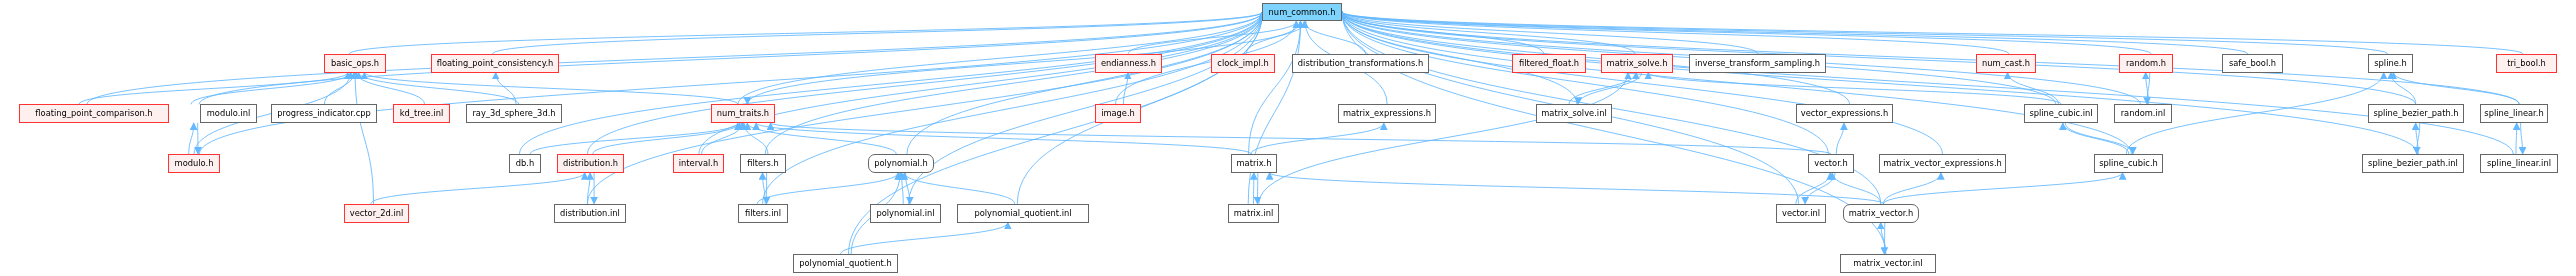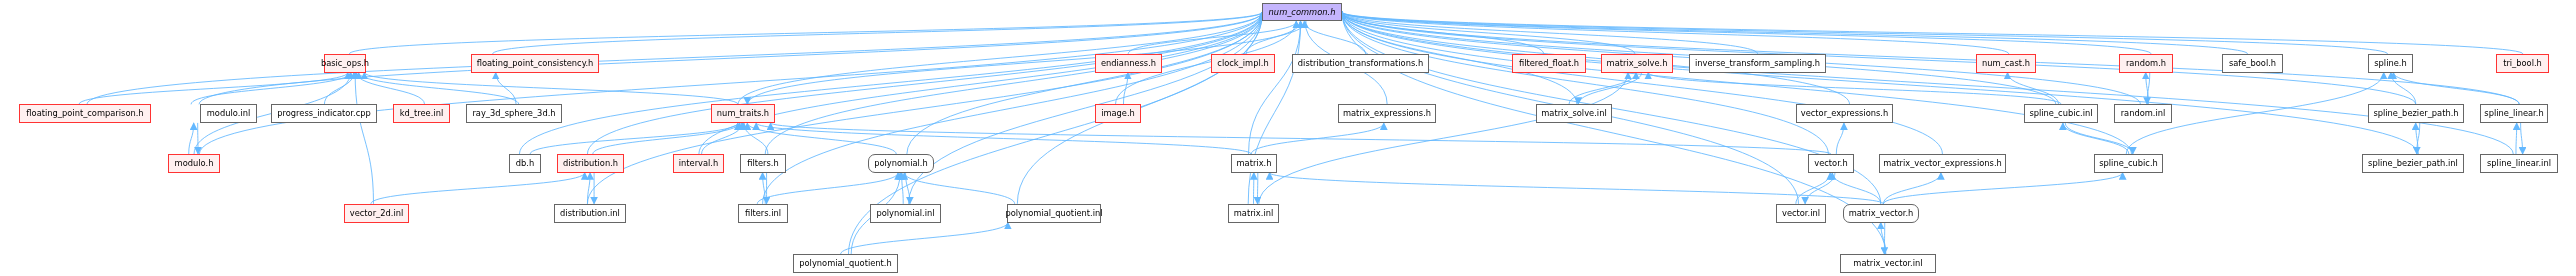--- a/index.html
+++ b/index.html
@@ -5,21 +5,21 @@
   html, body { margin: 0; padding: 0; background: #ffffff; }
   body { width: 2576px; height: 277px; position: relative; overflow: hidden;
          font-family: "DejaVu Sans", sans-serif; }
   #graph { position: absolute; left: 0; top: 0; width: 2576px; height: 277px; }
   #edges { position: absolute; left: 0; top: 0; }
   .node { position: absolute; box-sizing: border-box; height: 18.6px;
           display: flex; align-items: center; justify-content: center;
           font-size: 8.3px; color: #000; white-space: nowrap;
           background: #ffffff; border: 1px solid #666666; cursor: pointer; }
   .node.red { background: #fff0f0; border-color: #ff3333; }
-  .node.root { background: #c4b5fd; border-color: #666666; font-style: italic; }
+  .node.root { background: #7dd3fc; border-color: #666666; }
   .node span { pointer-events: none; }
 </style>
 </head>
 <body>
 
 <div id="graph">
   <svg id="edges" width="2576" height="277" viewBox="0 0 3883 417">
     <defs>
       <marker id="arrow" viewBox="0 0 10 10" refX="9" refY="5" markerWidth="9" markerHeight="9" orient="auto-start-reverse">
         <path d="M0,0 L10,5 L0,10 z" fill="#63b8ff"></path>
@@ -126,24 +126,24 @@
       <path d="M3797.5,157 C3797.5,133 3607.7625,133 3607.7625,109" fill="none" stroke="#63b8ff" stroke-width="1.3" marker-end="url(#arrow)"></path>
       <path d="M3645,232 C3645,208.5 3641.3875,208.5 3641.3875,185" fill="none" stroke="#63b8ff" stroke-width="1.3" marker-end="url(#arrow)"></path>
       <path d="M3647.5,185 C3647.5,208.5 3643,208.5 3643,232" fill="none" stroke="#63b8ff" stroke-width="1.3" marker-end="url(#arrow)"></path>
       <path d="M3792.5,232 C3792.5,208.5 3793.575,208.5 3793.575,185" fill="none" stroke="#63b8ff" stroke-width="1.3" marker-end="url(#arrow)"></path>
       <path d="M3799.5,185 C3799.5,208.5 3802.5,208.5 3802.5,232" fill="none" stroke="#63b8ff" stroke-width="1.3" marker-end="url(#arrow)"></path>
       <path d="M2839,307 C2839,283.5 3199.65,283.5 3199.65,260" fill="none" stroke="#63b8ff" stroke-width="1.3" marker-end="url(#arrow)"></path>
     </svg>
 <div class="node root" style="left: 1262px; top: 2.7px; width: 80px;">
       <span>num_common.h</span>
     </div>
-    <div class="node red" style="left: 324px; top: 54px; width: 42px;">
+    <div class="node red" style="left: 324px; top: 54px; width: 62px;">
       <span>basic_ops.h</span>
     </div>
-    <div class="node red" style="left: 431px; top: 54px; width: 128px; margin-left: 40px;">
+    <div class="node red" style="left: 431px; top: 54px; width: 128px;">
       <span>floating_point_consistency.h</span>
     </div>
     <div class="node red" style="left: 1095px; top: 54px; width: 67px;">
       <span>endianness.h</span>
     </div>
     <div class="node red" style="left: 1211px; top: 54px; width: 64px;">
       <span>clock_impl.h</span>
     </div>
     <div class="node" style="left: 1292px; top: 54px; width: 137px;">
       <span>distribution_transformations.h</span>
@@ -162,24 +162,24 @@
     </div>
     <div class="node red" style="left: 2119px; top: 54px; width: 54px;">
       <span>random.h</span>
     </div>
     <div class="node" style="left: 2222px; top: 54px; width: 61px;">
       <span>safe_bool.h</span>
     </div>
     <div class="node" style="left: 2368px; top: 54px; width: 45px;">
       <span>spline.h</span>
     </div>
-    <div class="node red" style="left: 2496px; top: 54px; width: 53px;">
+    <div class="node red" style="left: 2496px; top: 54px; width: 61px;">
       <span>tri_bool.h</span>
     </div>
-    <div class="node red" style="left: 19px; top: 104px; width: 132px;">
+    <div class="node red" style="left: 19px; top: 104px; width: 150px;">
       <span>floating_point_comparison.h</span>
     </div>
     <div class="node" style="left: 165px; top: 104px; width: 57px; margin-left: 35px;">
       <span>modulo.inl</span>
     </div>
     <div class="node" style="left: 271px; top: 104px; width: 106px;">
       <span>progress_indicator.cpp</span>
     </div>
     <div class="node red" style="left: 393px; top: 104px; width: 57px;">
       <span>kd_tree.inl</span>
@@ -255,21 +255,21 @@
     </div>
     <div class="node" style="left: 554px; top: 204px; width: 72px;">
       <span>distribution.inl</span>
     </div>
     <div class="node" style="left: 738px; top: 204px; width: 50px;">
       <span>filters.inl</span>
     </div>
     <div class="node" style="left: 870px; top: 204px; width: 71px;">
       <span>polynomial.inl</span>
     </div>
-    <div class="node" style="left: 1007px; top: 204px; width: 94px; justify-content: center;">
+    <div class="node" style="left: 957px; top: 204px; width: 132px; justify-content: center;">
       <span>polynomial_quotient.inl</span>
     </div>
     <div class="node" style="left: 1228px; top: 204px; width: 51px;">
       <span>matrix.inl</span>
     </div>
     <div class="node" style="left: 1776px; top: 204px; width: 50px;">
       <span>vector.inl</span>
     </div>
     <div class="node" style="left: 1843px; top: 204px; width: 76px; border-radius: 7px;">
       <span>matrix_vector.h</span>

